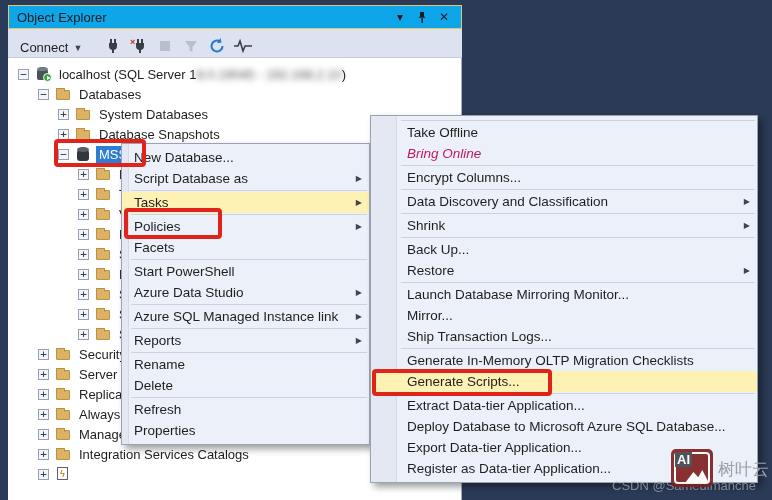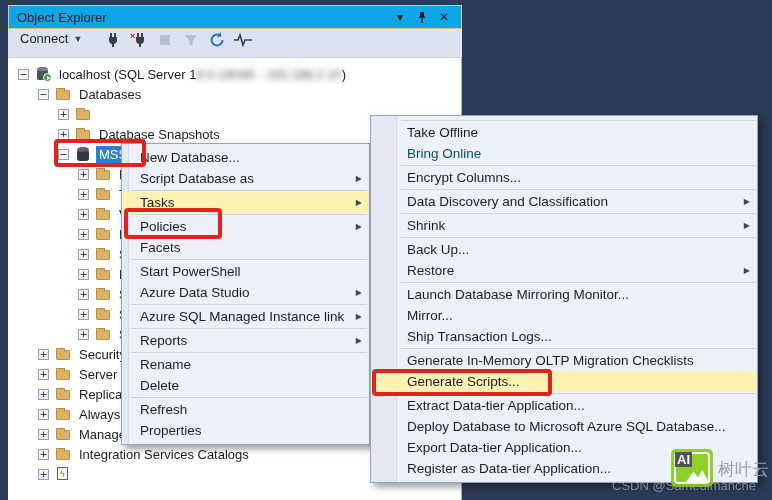--- a/index.html
+++ b/index.html
@@ -8,21 +8,21 @@
   #root { position:relative; width:772px; height:500px; background:#2b3a56; overflow:hidden; }
 
   
   .titlebar { position:absolute; left:8px; top:5px; width:454px; height:24px;
     background:#0ea5e9; border:1px solid #d9cb7a; display:flex; align-items:center;
     padding:0 8px; color:#1e1e1e; font-size:13px; }
   .titlebar .title { flex:1; }
   .tb-ico { width:18px; height:18px; display:flex; align-items:center; justify-content:center;
     color:#1e1e1e; font-size:12px; margin-left:4px; cursor:default; }
   .toolbar { position:absolute; left:8px; top:29px; width:454px; height:29px;
-    background:#dce2f0; border-bottom:1px solid #c6cedd; display:flex; align-items:flex-start; padding:0 8px; }
+    background:#dce2f0; border-bottom:1px solid #c6cedd; display:flex; align-items:flex-end; padding:0 8px; }
   .connect-btn { font-size:13px; color:#1e1e1e; display:flex; align-items:center; gap:5px; padding:2px 4px; }
   .connect-btn .chev { font-size:9px; color:#3a4354; }
   .icon-btn { width:26px; height:22px; display:flex; align-items:center; justify-content:center; }
 
   
   .treepanel { position:absolute; left:8px; top:58px; width:454px; height:442px;
     background:#ffffff; border-right:1px solid #a7b0c0; overflow:hidden; }
   .trow { position:absolute; height:20px; display:flex; align-items:center; font-size:13px;
     color:#1e1e1e; white-space:nowrap; width:100%; }
   .expander { width:11px; height:11px; border:1px solid #97a0b2; background:#f3f5f9;
@@ -56,41 +56,41 @@
     border:1px solid #5a6170; display:flex; align-items:center; justify-content:center;
     font-size:9px; color:#c98a1e; font-weight:bold; }
 
   
   .menu { position:absolute; background:#ecf0f8; border:1px solid #99a3b4;
     box-shadow:4px 4px 7px rgba(0,0,0,0.38); padding:3px 0; }
   .menu .gutter { position:absolute; left:0; top:0; bottom:0; background:#e3e8f2; border-right:1px solid #d2d9e7; }
   .mitem { position:relative; height:21px; line-height:21px; font-size:13.5px; color:#1e1e1e;
     white-space:nowrap; overflow:hidden; }
   .mitem.hl { background:#fdf2b3; }
-  .mitem.disabled { color:#0c4a6e; }
+  .mitem.disabled { color:#be185d;font-style:italic; }
   .mitem .arrow { position:absolute; right:7px; top:0; font-size:8px; color:#3f4652; }
   .msep { border-top:1px solid #ccd3df; margin:1px 2px; }
   #menu-context { left:121px; top:143px; width:249px; z-index:30; }
   #menu-context .gutter { width:7px; }
-  #menu-context .mitem { padding-left:18px; }
+  #menu-context .mitem { padding-left:12px; }
   #menu-context .msep { margin-left:9px; }
   #menu-tasks { left:370px; top:115px; width:388px; z-index:40; }
   #menu-tasks .gutter { width:26px; }
   #menu-tasks .mitem { padding-left:36px; }
   #menu-tasks .msep { margin-left:30px; }
 
   
   .red-box { position:absolute; border:4px solid #e0241b; border-radius:4px; z-index:50; }
   #rb-node { left:54px; top:139px; width:92px; height:28px; }
   #rb-tasks { left:124px; top:208px; width:98px; height:31px; }
   #rb-generate { left:372px; top:369px; width:180px; height:27px; }
 
   
   .credit { position:absolute; left:612px; top:478px; font-size:13px; color:#c8d2e2; opacity:0.55; z-index:55; white-space:nowrap; }
-  .wm-logo { position:absolute; left:671px; top:449px; width:42px; height:38px; background:#84cc16;
+  .wm-logo { position:absolute; left:671px; top:449px; width:42px; height:38px; background:#7f1d1d;
     opacity:0.9; border-radius:5px; z-index:60; overflow:hidden;text-align:center; }
   .wm-logo .frame { position:absolute; left:3px; top:3px; right:3px; bottom:3px;
     border:2px solid #fff; border-radius:4px; }
   .wm-logo .ai { position:absolute; left:4px; top:3px; background:#404347; color:#fff;
     font-weight:bold; font-size:13px; padding:0 2px; }
   .wm-logo .mountain { position:absolute; right:4px; bottom:4px; width:24px; height:13px; background:#fff;
     clip-path:polygon(0 100%, 35% 15%, 55% 55%, 72% 0, 100% 100%); }
   .wm-brand { position:absolute; left:718px; top:458px; font-size:17px; font-weight:normal;
     color:#9aa0a8; z-index:60; }
 </style>
@@ -172,20 +172,21 @@
         <span class="ticon">
           <span class="i-folder"></span>
         </span>
         <span class="tlabel">Databases</span>
       </div>
       <div class="trow" style="top: 46px; padding-left: 50px;">
         <span class="expander">+</span>
         <span class="ticon">
           <span class="i-folder"></span>
         </span>
+        <span class="tlabel">System Databases</span>
       </div>
       <div class="trow" style="top: 66px; padding-left: 50px;">
         <span class="expander">+</span>
         <span class="ticon">
           <span class="i-folder"></span>
         </span>
         <span class="tlabel">Database Snapshots</span>
       </div>
       <div class="trow" style="top: 86px; padding-left: 50px;">
         <span class="expander">−</span>

